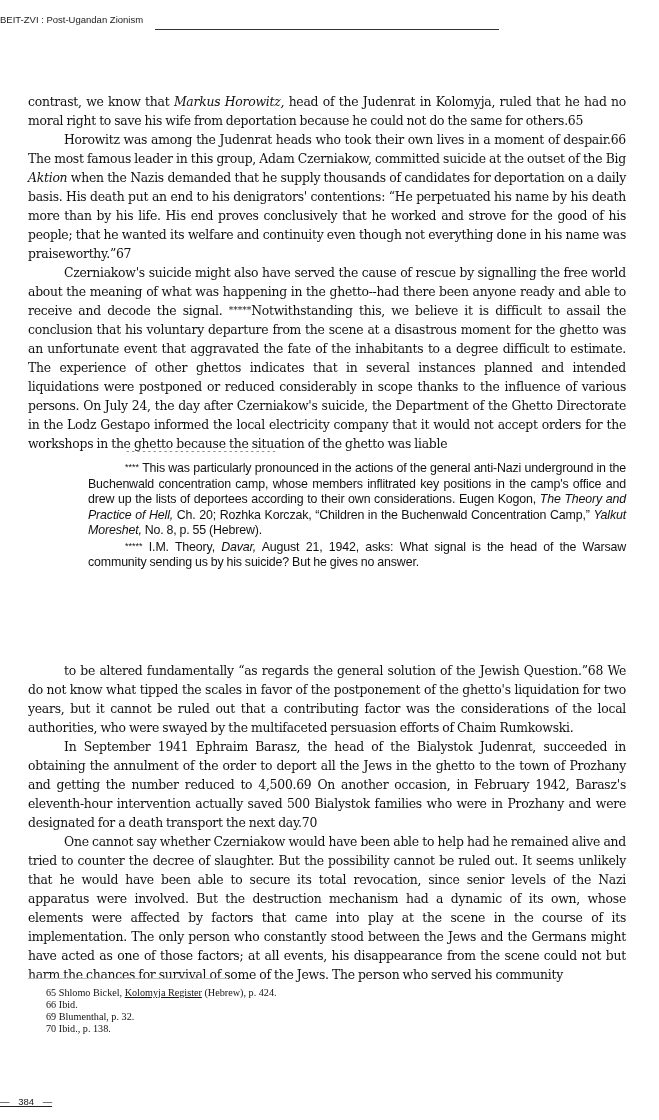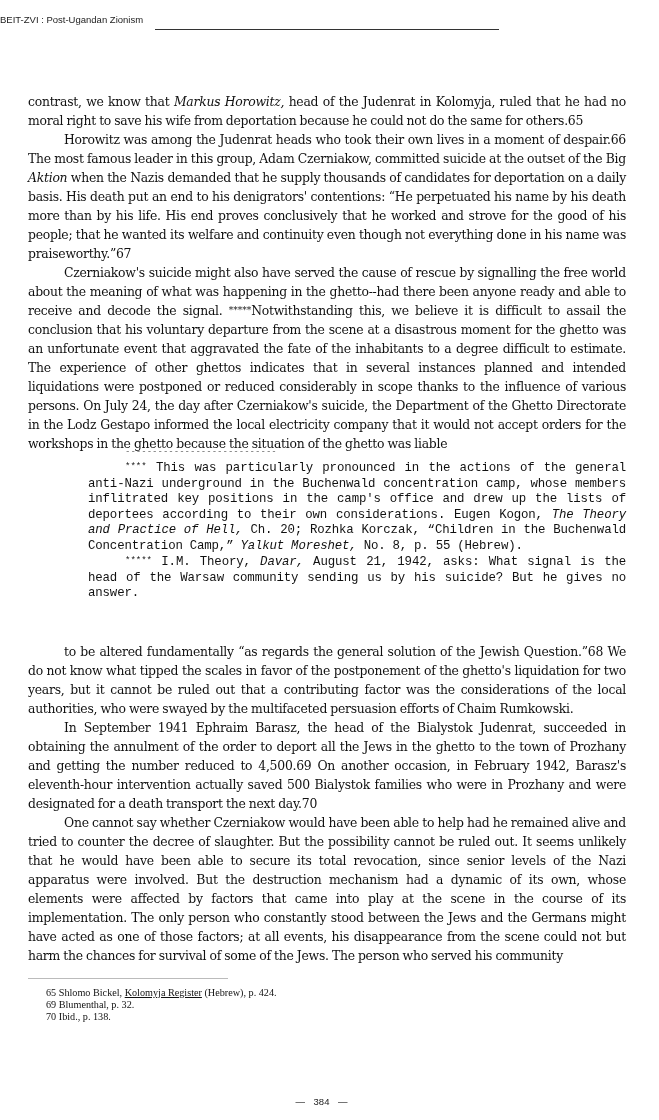--- a/index.html
+++ b/index.html
@@ -47,39 +47,39 @@
       width: 598px;
     }
     .block p {
       margin: 0;
       text-align: justify;
     }
     .block p.indent {
       text-indent: 36px;
     }
     .block1 { top: 70px; }
-    .block2 { top: 620px; }
+    .block2 { top: 639px; }
     em { font-style: italic; }
     .inset-notes {
       position: absolute;
       top: 445px;
       left: 88px;
       width: 538px;
     }
     .dash-rule {
       margin: 0 0 3px 37px;
       font-family: "DejaVu Sans Mono", monospace;
       font-size: 9px;
       line-height: 12px;
       color: #666;
       letter-spacing: 0px;
     }
     .inset-notes p {
       margin: 0;
-      font-family: Liberation Mono, monospace;
+      font-family: Liberation Sans, sans-serif;
       font-size: 12.4px;
       line-height: 15.5px;
       text-align: justify;
       text-indent: 37px;
       letter-spacing: -0.15px;
       word-spacing: -0.3px;
     }
     .stars {
       font-size: 9px;
       vertical-align: 2px;
@@ -107,25 +107,26 @@
       margin: 0;
       white-space: nowrap;
       padding-left: 18px;
     }
     .u { text-decoration: underline; }
     .page-number {
       position: absolute;
       top: 1096px;
       left: 0;
       width: 643px;
-      text-align: center;
+      text-align: left;
       font-family: "Liberation Sans", sans-serif;
       font-size: 9.5px;
       color: #222;
       word-spacing: 6px;
+      text-decoration: underline;
     }
   </style>
 </head>
 <body>
 
 <div class="running-head">BEIT-ZVI : Post-Ugandan Zionism</div>
 <div class="running-head-rule"></div>
 
 <div class="block block1 body-text">
   <p><span>contrast, we know that </span><em>Markus Horowitz,</em><span> head of the Judenrat in Kolomyja, ruled that he had no moral right to save his wife from deportation because he could not do the same for others.65</span></p>
@@ -141,17 +142,18 @@
 
 <div class="block block2 body-text">
   <p class="indent">to be altered fundamentally “as regards the general solution of the Jewish Question.”68 We do not know what tipped the scales in favor of the postponement of the ghetto's liquidation for two years, but it cannot be ruled out that a contributing factor was the considerations of the local authorities, who were swayed by the multifaceted persuasion efforts of Chaim Rumkowski.</p>
   <p class="indent">In September 1941 Ephraim Barasz, the head of the Bialystok Judenrat, succeeded in obtaining the annulment of the order to deport all the Jews in the ghetto to the town of Prozhany and getting the number reduced to 4,500.69 On another occasion, in February 1942, Barasz's eleventh-hour intervention actually saved 500 Bialystok families who were in Prozhany and were designated for a death transport the next day.70</p>
   <p class="indent">One cannot say whether Czerniakow would have been able to help had he remained alive and tried to counter the decree of slaughter. But the possibility cannot be ruled out. It seems unlikely that he would have been able to secure its total revocation, since senior levels of the Nazi apparatus were involved. But the destruction mechanism had a dynamic of its own, whose elements were affected by factors that came into play at the scene in the course of its implementation. The only person who constantly stood between the Jews and the Germans might have acted as one of those factors; at all events, his disappearance from the scene could not but harm the chances for survival of some of the Jews. The person who served his community</p>
 </div>
 
 <div class="fn-rule"></div>
 <div class="footnotes">
   <p class="fn"><span>65 Shlomo Bickel, </span><span class="u">Kolomyja Register</span><span> (Hebrew), p. 424.</span></p>
+  <p class="fn"><span>66 Ibid.</span></p>
   <p class="fn"><span>69 Blumenthal, p. 32.</span></p>
   <p class="fn"><span>70 Ibid., p. 138.</span></p>
 </div>
 
 <div class="page-number">— 384 —</div>
 
 </body></html>

